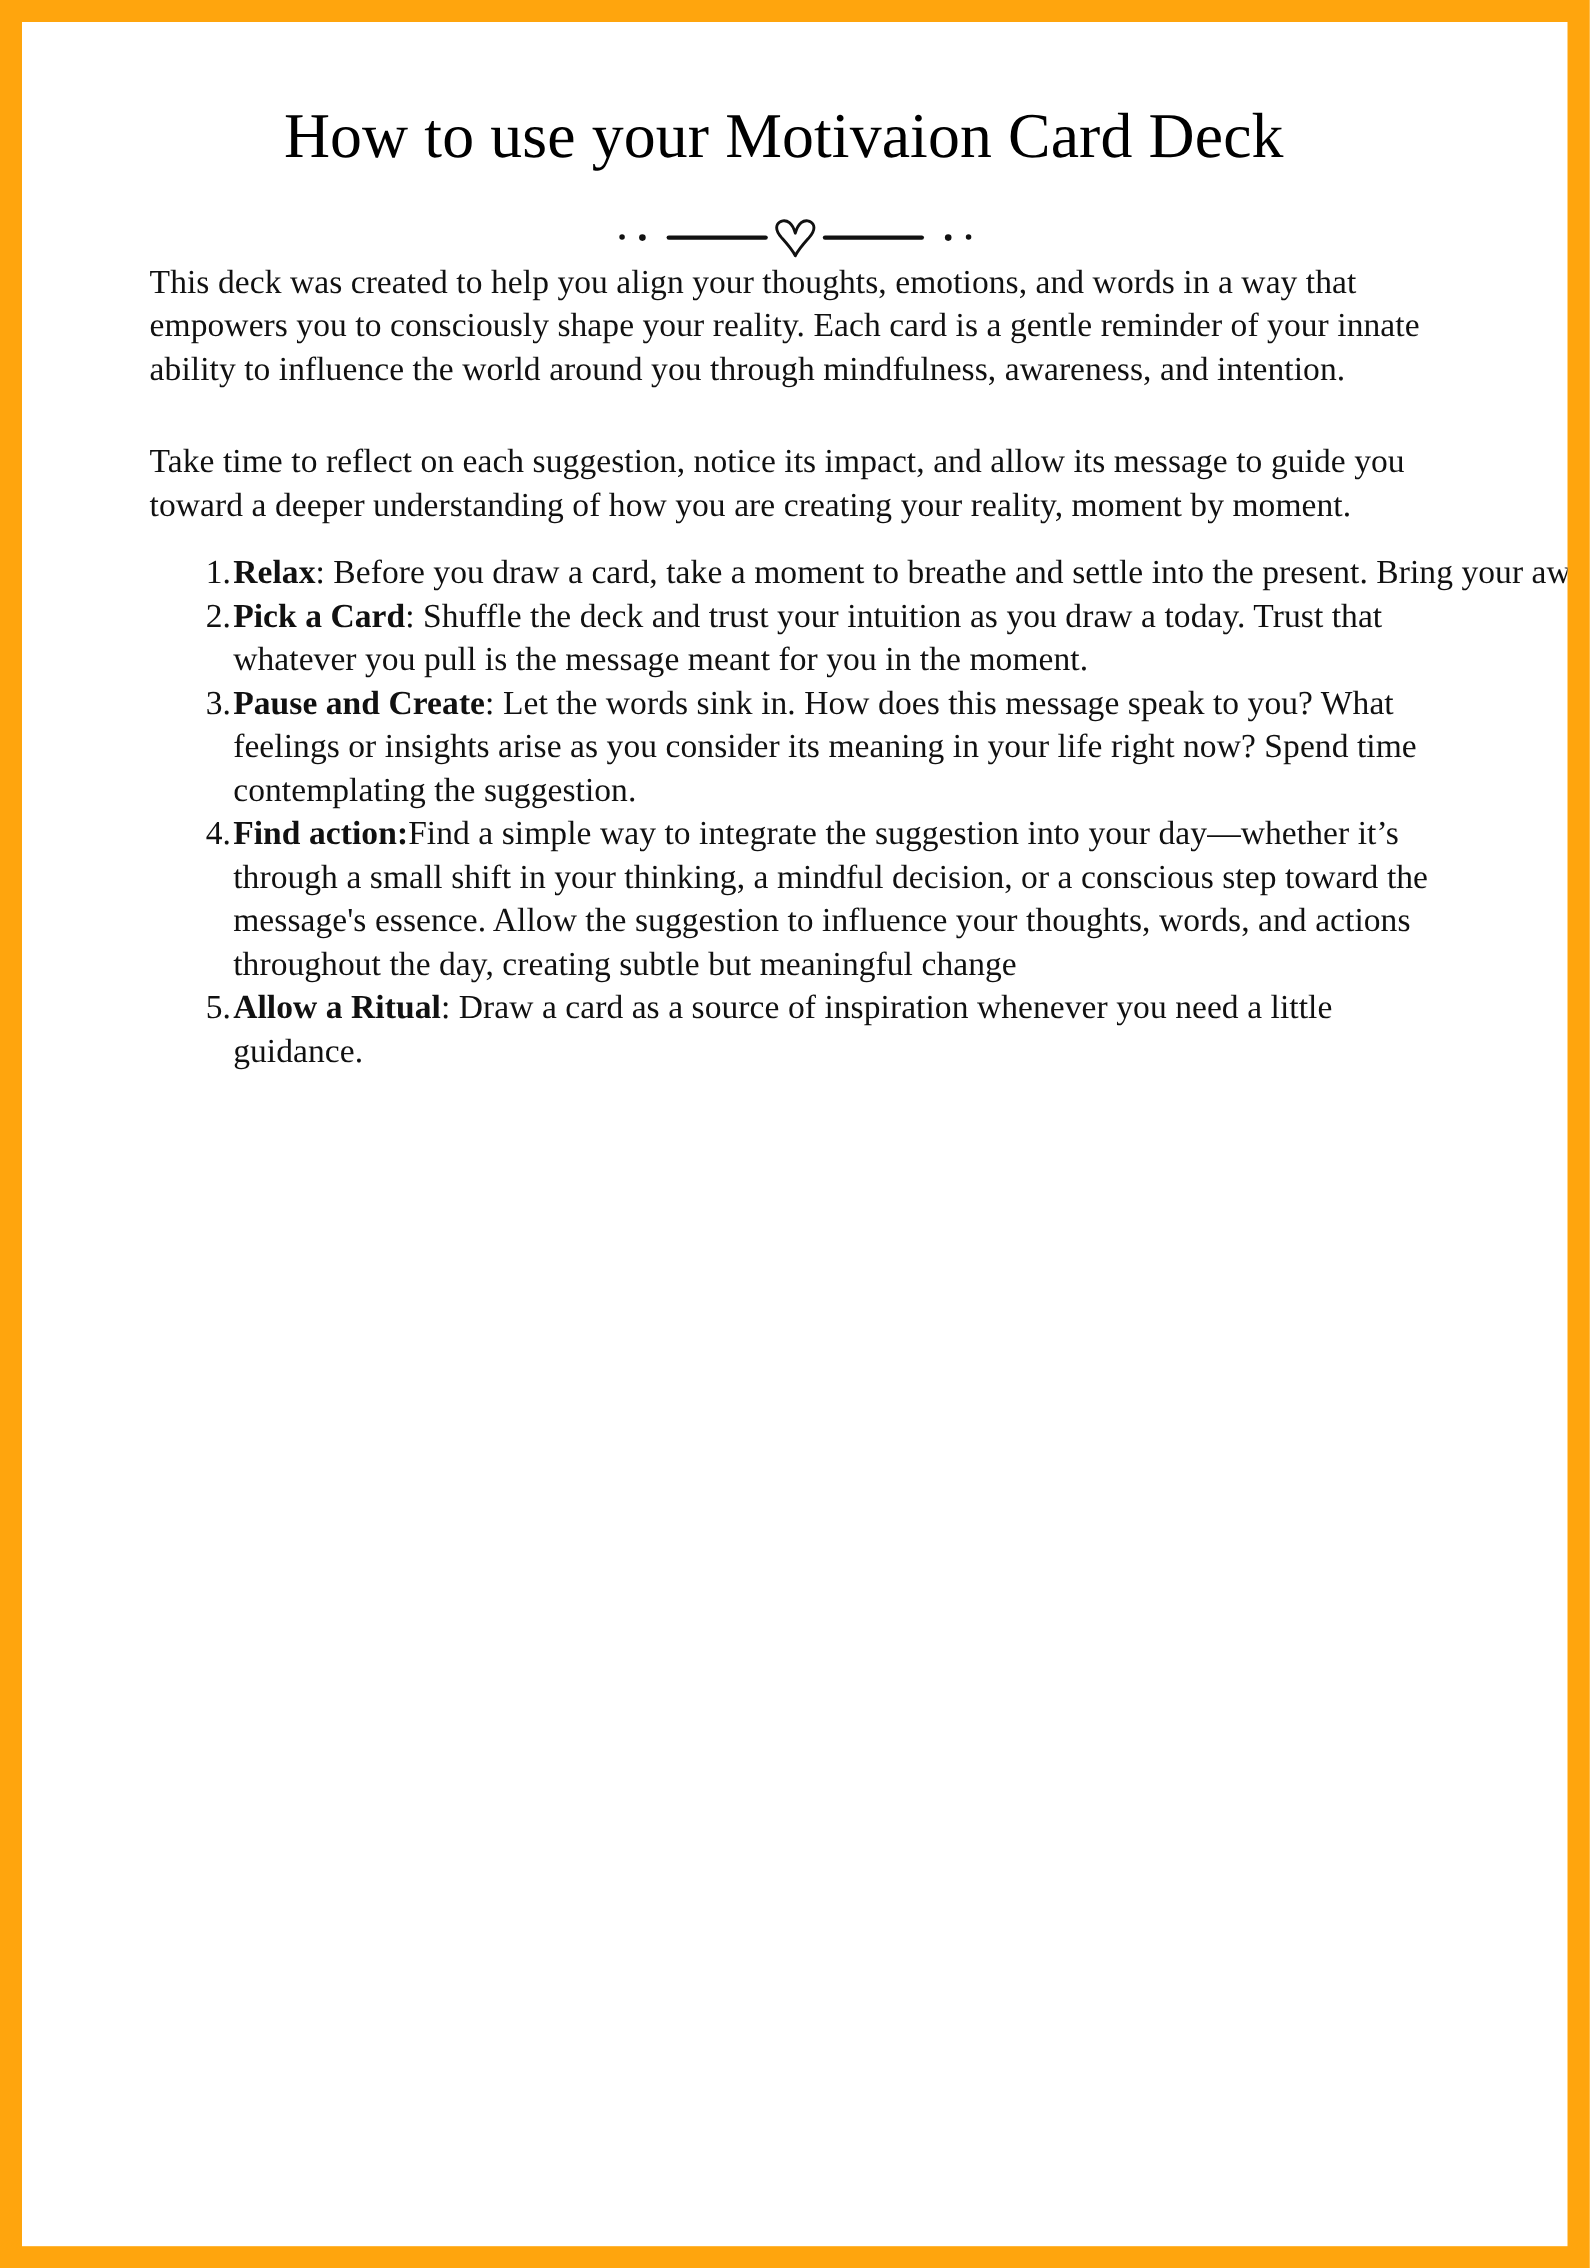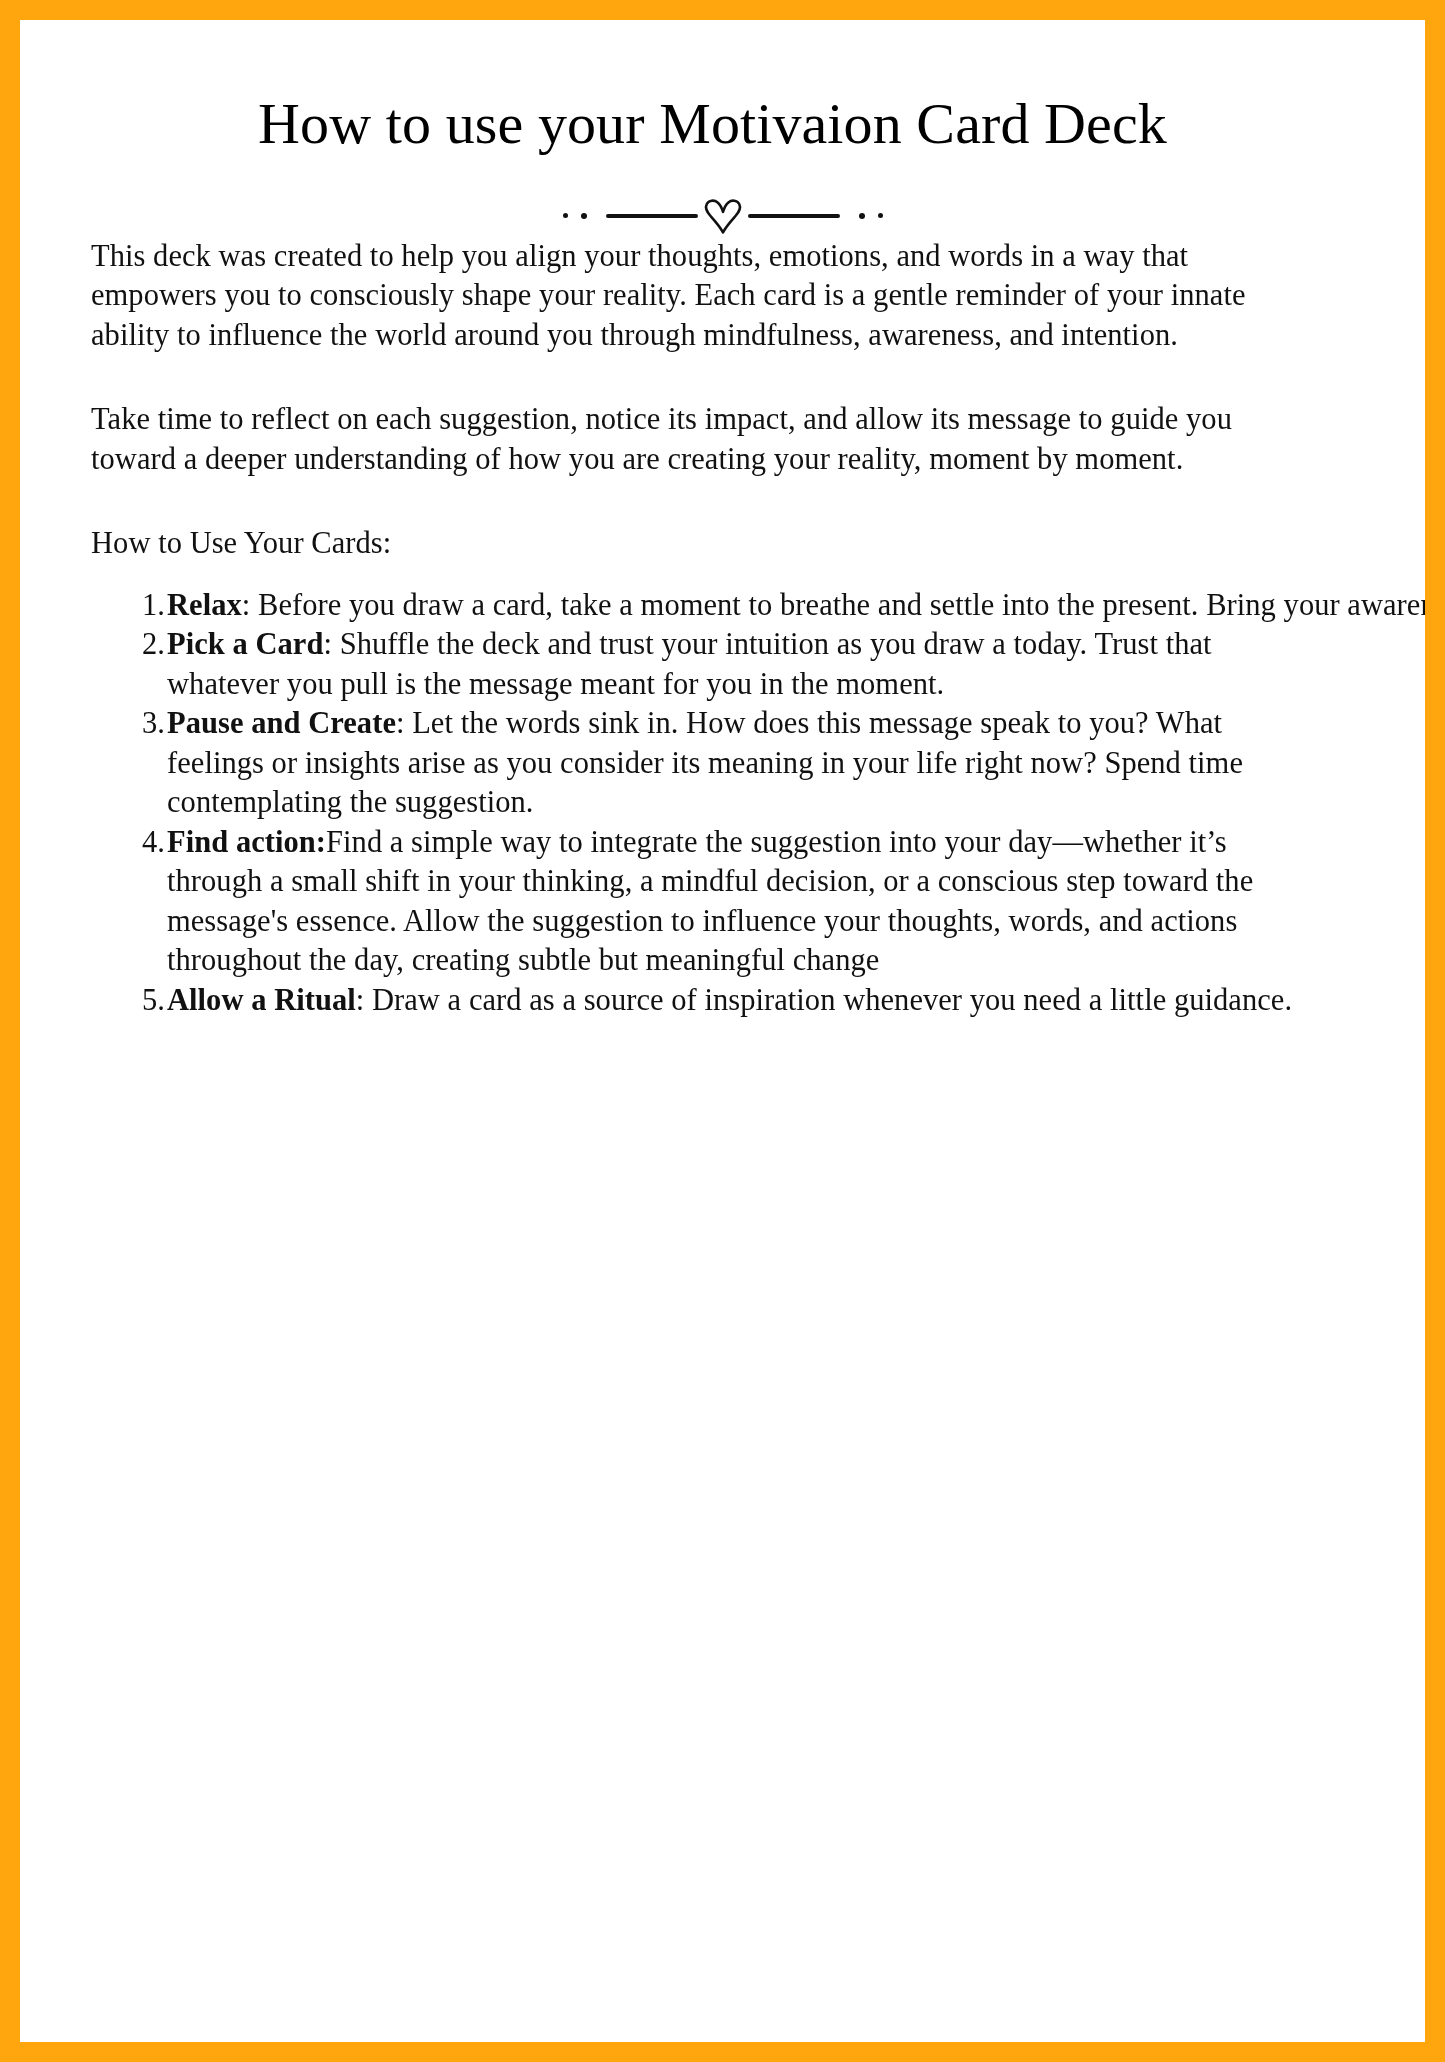--- a/index.html
+++ b/index.html
@@ -78,21 +78,21 @@
     align-items: center;
     justify-content: center;
     width: 46px;
     height: 42px;
     margin: 0 2px;
   }
   .divider svg { display: block; overflow: visible; }
 
   
   .content {
-    padding: 0 110px 0 71px;
+    padding: 0 110px 0 116px;
     font-family: Liberation Serif, serif;
   }
 
   p.para {
     margin: 0;
     font-size: 30.5px;
     line-height: 39.5px;
     color: #111111;
     letter-spacing: 0.05px;
   }
@@ -162,21 +162,20 @@
       <span class="gap-lg"></span>
       <span class="dot small"></span>
     </div>
 
     <div class="content">
 
       <p class="para">This deck was created to help you align your thoughts, emotions, and words in a way that empowers you to consciously shape your reality. Each card is a gentle reminder of your innate ability to influence the world around you through mindfulness, awareness, and intention.</p>
 
       <p class="para">Take time to reflect on each suggestion, notice its impact, and allow its message to guide you toward a deeper understanding of how you are creating your reality, moment by moment.</p>
 
-      <p class="para lead-in">How to Use Your Cards:</p>
 
       <ol class="steps">
         <li>
           <b>Relax</b><span class="nowrap-space">: </span><span class="nowrap-space">Before you draw a card, take a moment to breathe and settle into the present. Bring your awareness to your heart centre and rest there.  Open yourself to whatever message you need today.</span>
         </li>
         <li>
           <b>Pick a Card</b><span class="nowrap-space">: </span><span>Shuffle the deck and trust your intuition as you draw a today. Trust that whatever you pull is the message meant for you in the moment.</span>
         </li>
         <li>
           <b>Pause and Create</b><span class="nowrap-space">: </span><span>Let the words sink in. How does this message speak to you? What feelings or insights arise as you consider its meaning in your life right now? Spend time contemplating the suggestion.</span>

